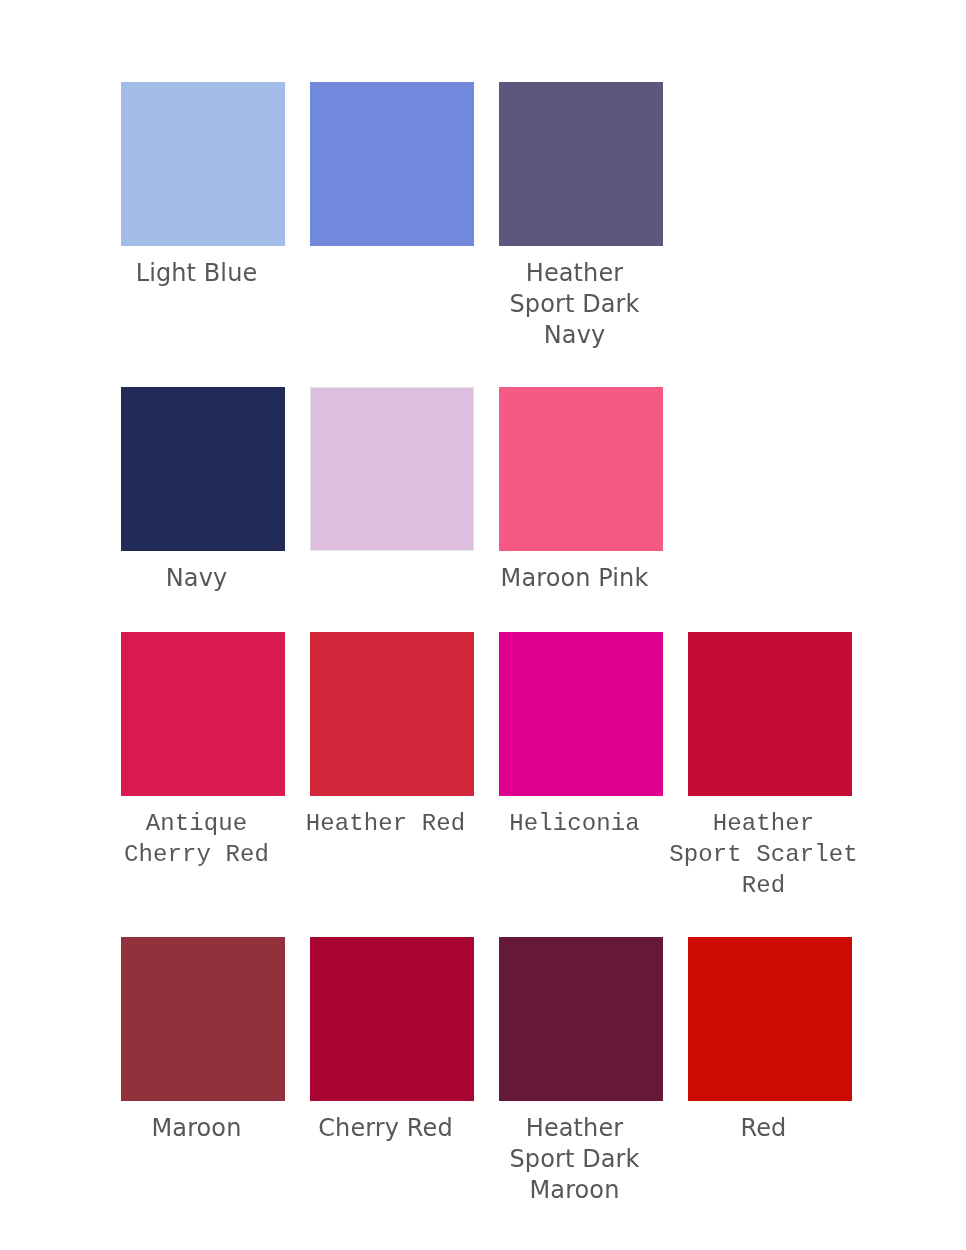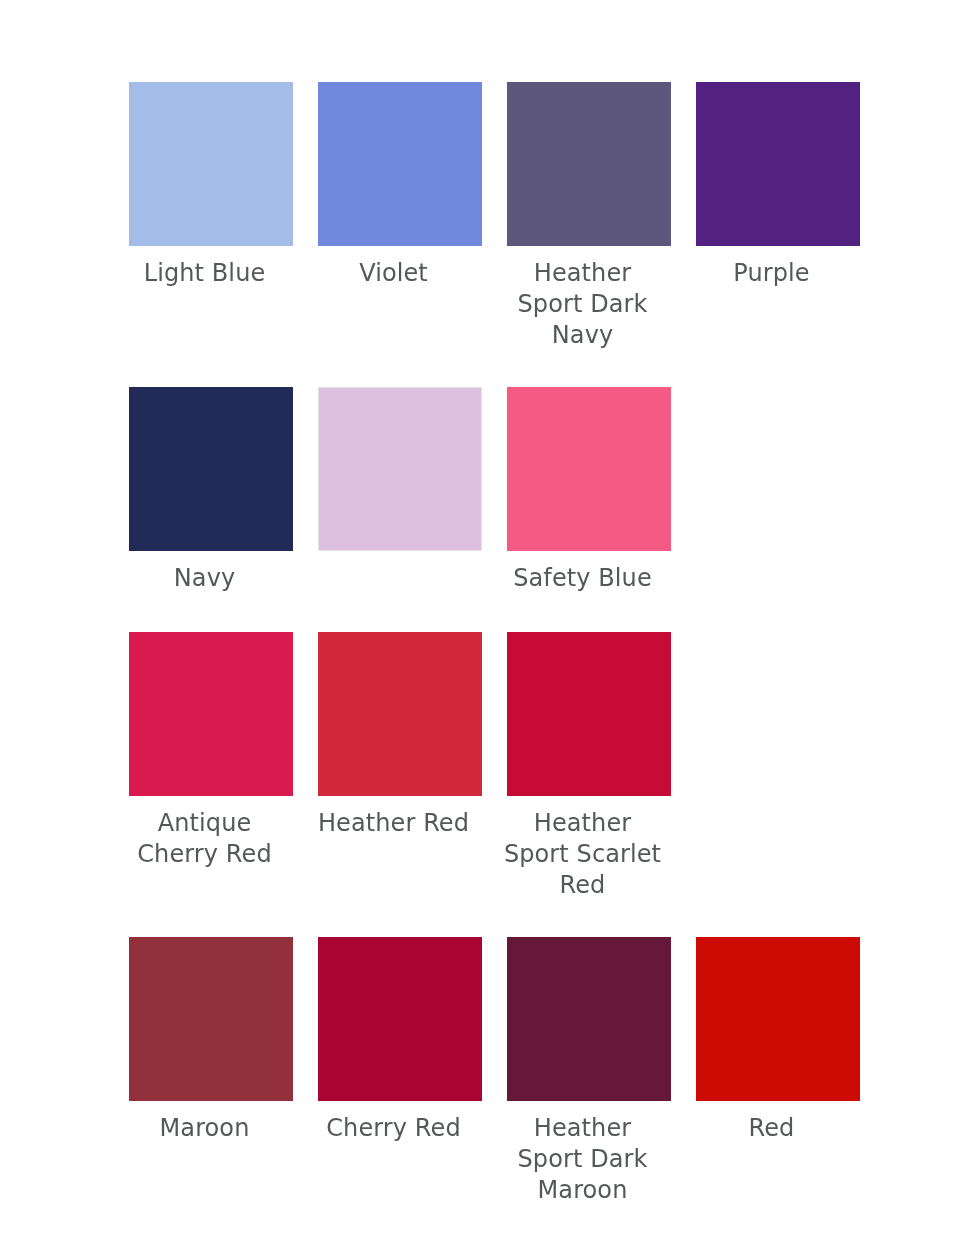--- a/index.html
+++ b/index.html
@@ -13,34 +13,34 @@
     background: #ffffff;
     font-family: "DejaVu Sans", "Liberation Sans", sans-serif;
     overflow: hidden;
   }
 
   #swatch-grid {
     position: relative;
     width: 966px;
     height: 1006px;
     box-sizing: border-box;
-    padding: 82px 0 0 12px;
+    padding: 82px 0 0 4px;
   }
 
   .swatch-row {
     display: flex;
     justify-content: flex-start;
     align-items: flex-start;
     padding-left: 117px;
     box-sizing: border-box;
   }
 
   .swatch-row.row-0 { height: 305px; }
   .swatch-row.row-1 { height: 245px; }
-  .swatch-row.row-2 { height: 305px; }
+  .swatch-row.row-2 { height: 305px; font-family: Liberation Mono, monospace; }
   .swatch-row.row-3 { height: 300px; }
 
   .swatch-cell {
     width: 164px;
     margin-right: 25px;
     display: flex;
     flex-direction: column;
     align-items: center;
     flex: 0 0 auto;
   }
@@ -73,55 +73,54 @@
 <body style="background-color: rgb(255, 255, 255);">
 
 <div id="swatch-grid">
     <div class="swatch-row row-0">
       <div class="swatch-cell">
         <div class="swatch-chip" style="background-color: rgb(163, 188, 232);"></div>
         <div class="swatch-label">Light Blue</div>
       </div>
       <div class="swatch-cell">
         <div class="swatch-chip" style="background-color: rgb(113, 137, 220);"></div>
-        <div class="swatch-label">Violet</div>
       </div>
       <div class="swatch-cell">
         <div class="swatch-chip" style="background-color: rgb(93, 87, 126);"></div>
         <div class="swatch-label">Heather
 Sport Dark
 Navy</div>
-      </div>
-      <div class="swatch-cell">
-        <div class="swatch-chip" style="background-color: rgb(83, 33, 128);"></div>
-        <div class="swatch-label">Purple</div>
       </div>
     </div>
     <div class="swatch-row row-1">
       <div class="swatch-cell">
         <div class="swatch-chip" style="background-color: rgb(34, 42, 88);"></div>
         <div class="swatch-label">Navy</div>
       </div>
       <div class="swatch-cell">
         <div class="swatch-chip bordered" style="background-color: rgb(222, 191, 224);"></div>
       </div>
       <div class="swatch-cell">
         <div class="swatch-chip" style="background-color: rgb(244, 90, 132);"></div>
-        <div class="swatch-label">Safety Blue</div>
+        <div class="swatch-label">Maroon Pink</div>
       </div>
     </div>
     <div class="swatch-row row-2">
       <div class="swatch-cell">
         <div class="swatch-chip" style="background-color: rgb(216, 26, 79);"></div>
         <div class="swatch-label">Antique
 Cherry Red</div>
       </div>
       <div class="swatch-cell">
         <div class="swatch-chip" style="background-color: rgb(211, 40, 60);"></div>
         <div class="swatch-label">Heather Red</div>
+      </div>
+      <div class="swatch-cell">
+        <div class="swatch-chip" style="background-color: rgb(224, 0, 144);"></div>
+        <div class="swatch-label">Heliconia</div>
       </div>
       <div class="swatch-cell">
         <div class="swatch-chip" style="background-color: rgb(198, 12, 54);"></div>
         <div class="swatch-label">Heather
 Sport Scarlet
 Red</div>
       </div>
     </div>
     <div class="swatch-row row-3">
       <div class="swatch-cell">

